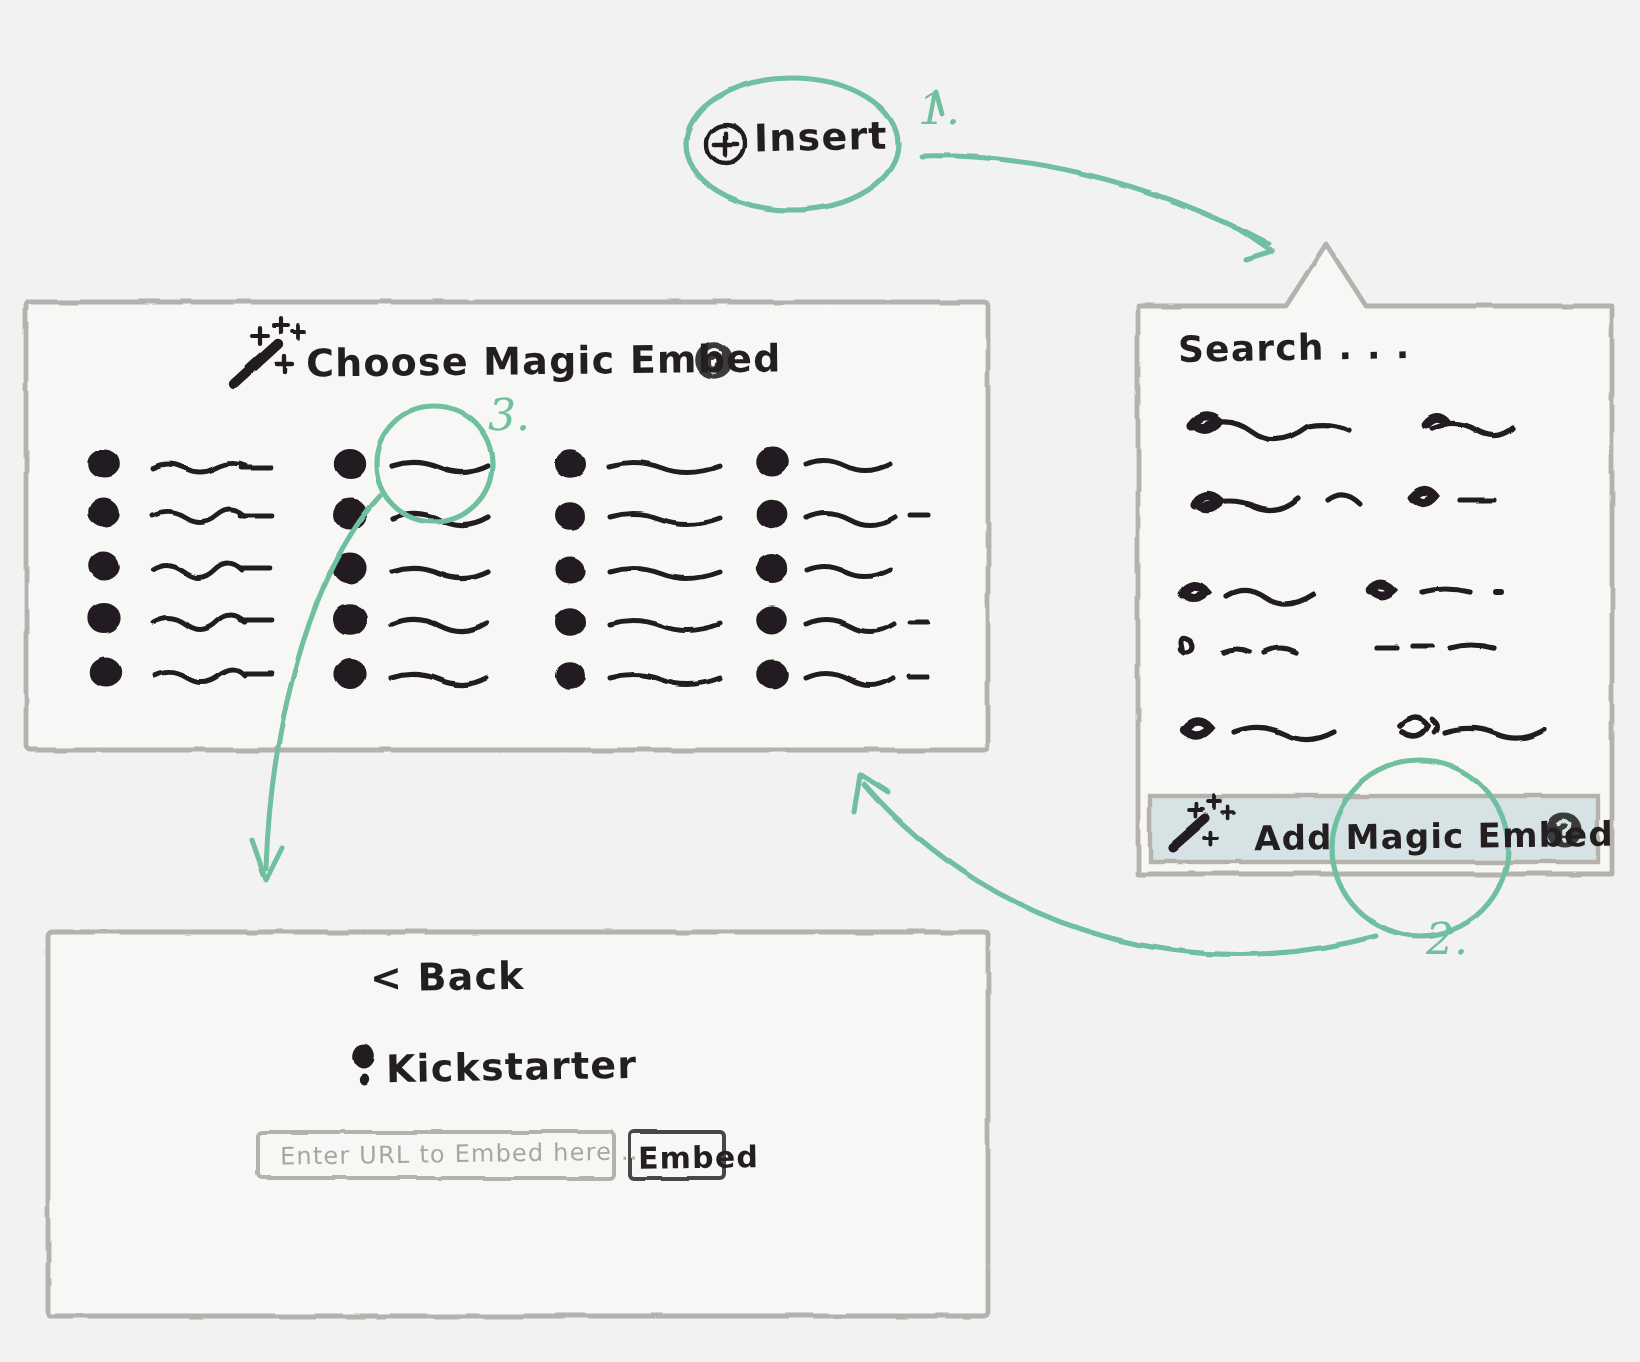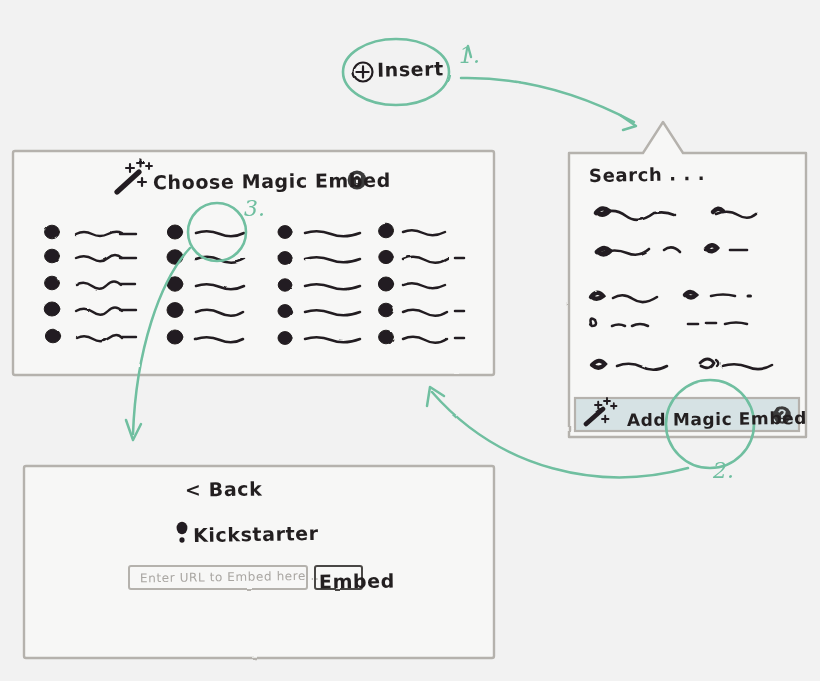--- a/index.html
+++ b/index.html
@@ -53,21 +53,21 @@
     white-space: nowrap;
   }
   
   #insert-label   { left: 377px; top: 58px;  font-size: 19px; font-weight: 600; transform: rotate(-1.2deg); }
   #choose-label   { left: 153px; top: 170px; font-size: 19px; font-weight: 600; transform: rotate(-0.6deg); }
   #search-label   { left: 589px; top: 164px; font-size: 18px; font-weight: 600; transform: rotate(-1deg); }
   #addmagic-label { left: 627px; top: 409px; font-size: 17px; font-weight: 600; transform: rotate(-0.7deg); }
   #back-label     { left: 185px; top: 478px; font-size: 19px; font-weight: 600; transform: rotate(-0.8deg); }
   #ks-label       { left: 193px; top: 523px; font-size: 19px; font-weight: 600; transform: rotate(-1deg); }
   #url-placeholder{ left: 140px; top: 570px; font-size: 12px; transform: rotate(-0.8deg); }
-  #embed-label    { left: 319px; top: 570px; font-size: 19px; font-weight: 700; transform: rotate(-0.8deg); }
+  #embed-label    { left: 319px; top: 570px; font-size: 15px; font-weight: 700; transform: rotate(-0.8deg); }
   #num1 { left: 459px; top: 43px;  font-size: 22px; }
   #num2 { left: 713px; top: 458px; font-size: 22px; }
   #num3 { left: 244px; top: 196px; font-size: 22px; }
 </style>
 </head>
 <body>
 
 <div id="stage">
 
   <svg id="sketch" viewBox="0 0 820 681" xmlns="http://www.w3.org/2000/svg">

